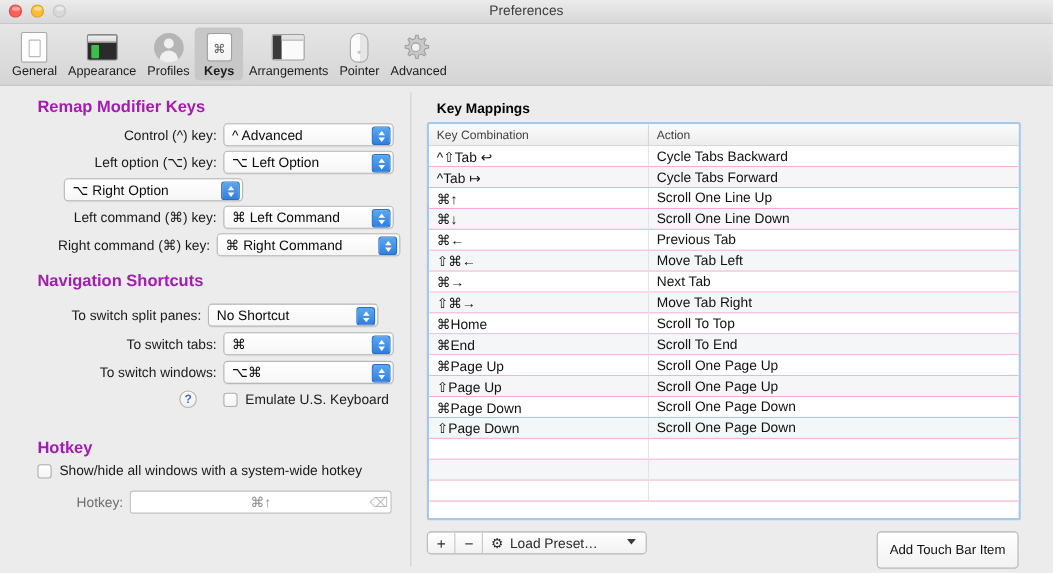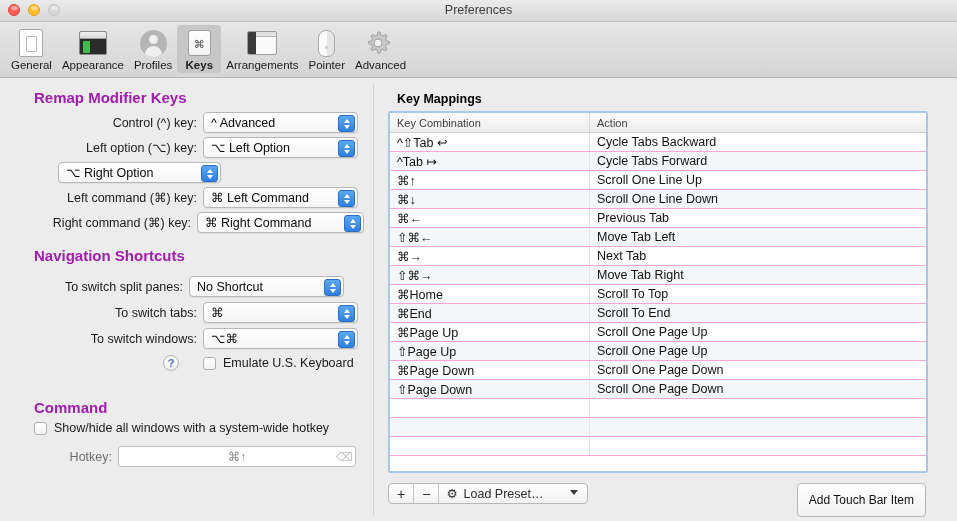--- a/index.html
+++ b/index.html
@@ -433,21 +433,21 @@
             </span>
         </div>
       </div>
 
       <div class="row" style="left:163px; top:277px;">
         <div class="helpbtn">?</div>
         <div class="cbox" style="margin-left:24px;"></div>
         <div class="cblabel">Emulate U.S. Keyboard</div>
       </div>
 
-      <div class="section-title" style="left:34px; top:321px;">Command</div>
+      <div class="section-title" style="left:34px; top:321px;">Hotkey</div>
 
       <div class="row" style="left:34px; top:343px;">
         <div class="cbox"></div>
         <div class="cblabel">Show/hide all windows with a system-wide hotkey</div>
       </div>
 
       <div class="row" style="left:34px; top:368px; width:330px;">
         <div class="rlabel" style="width:78px; color:#6e6e6e;">Hotkey:</div>
         <div id="hotkey-field" style="width:238px; margin-left:6px;">
           <span>⌘↑</span>

